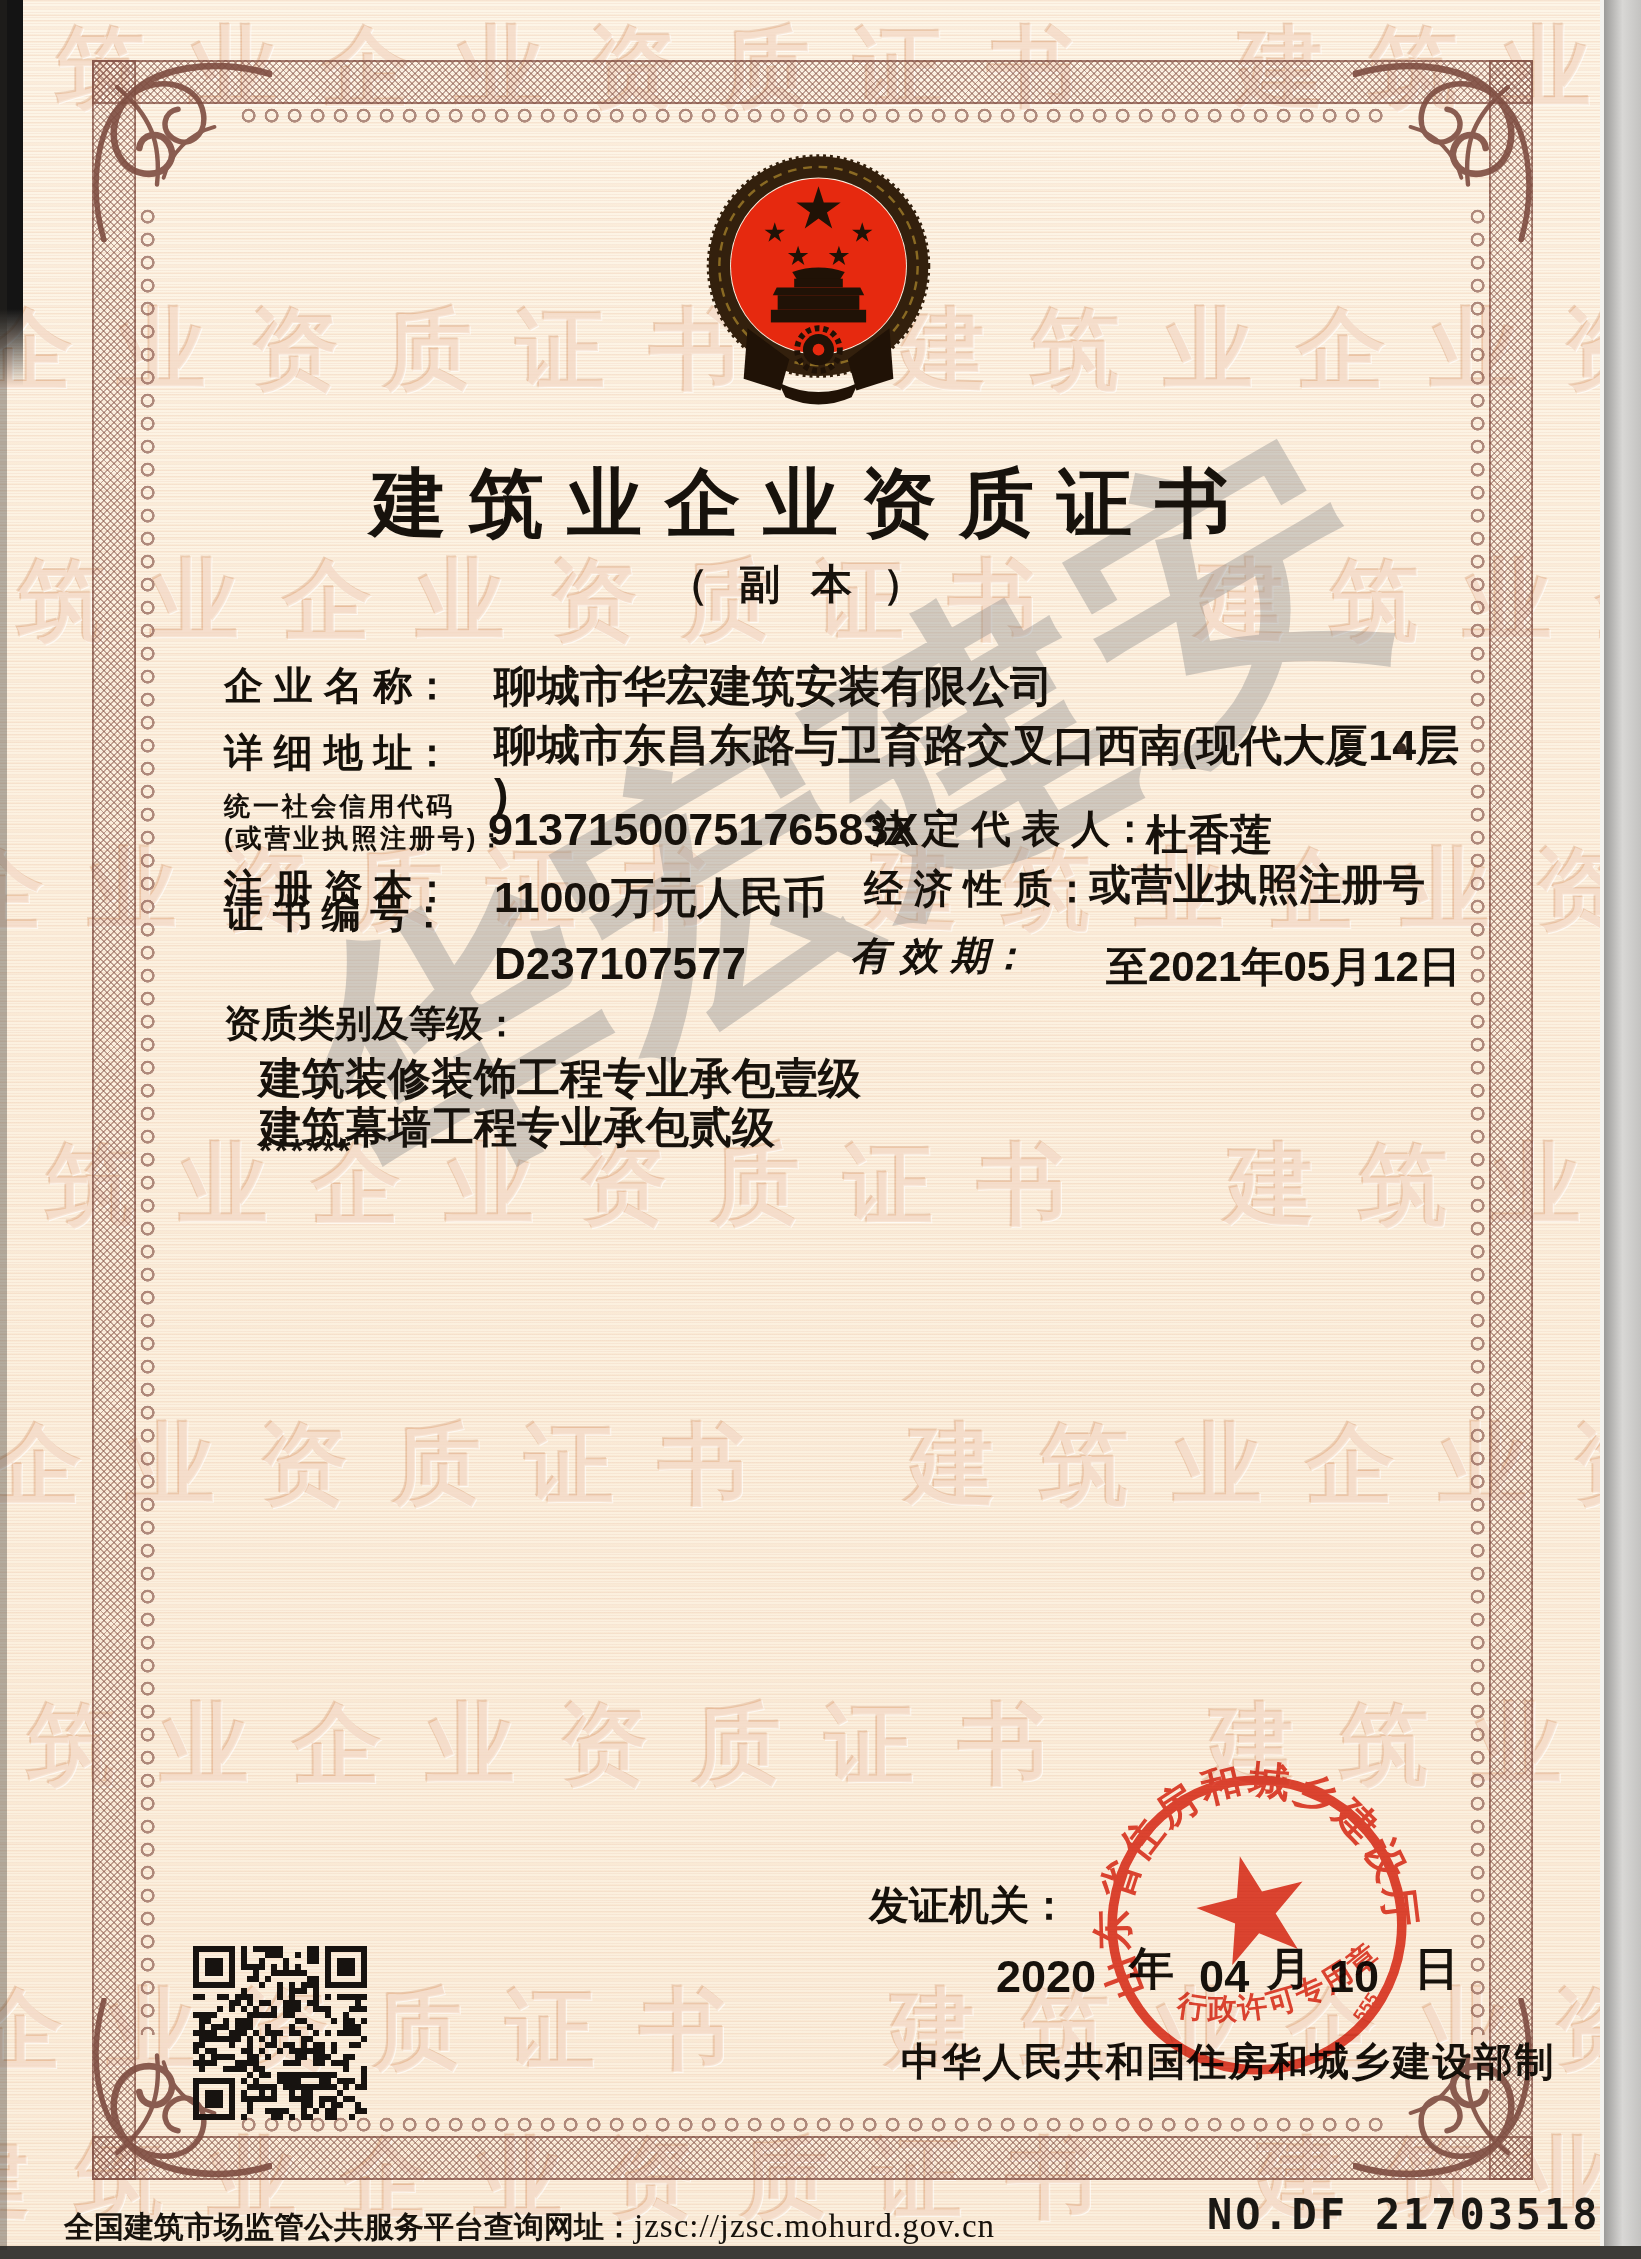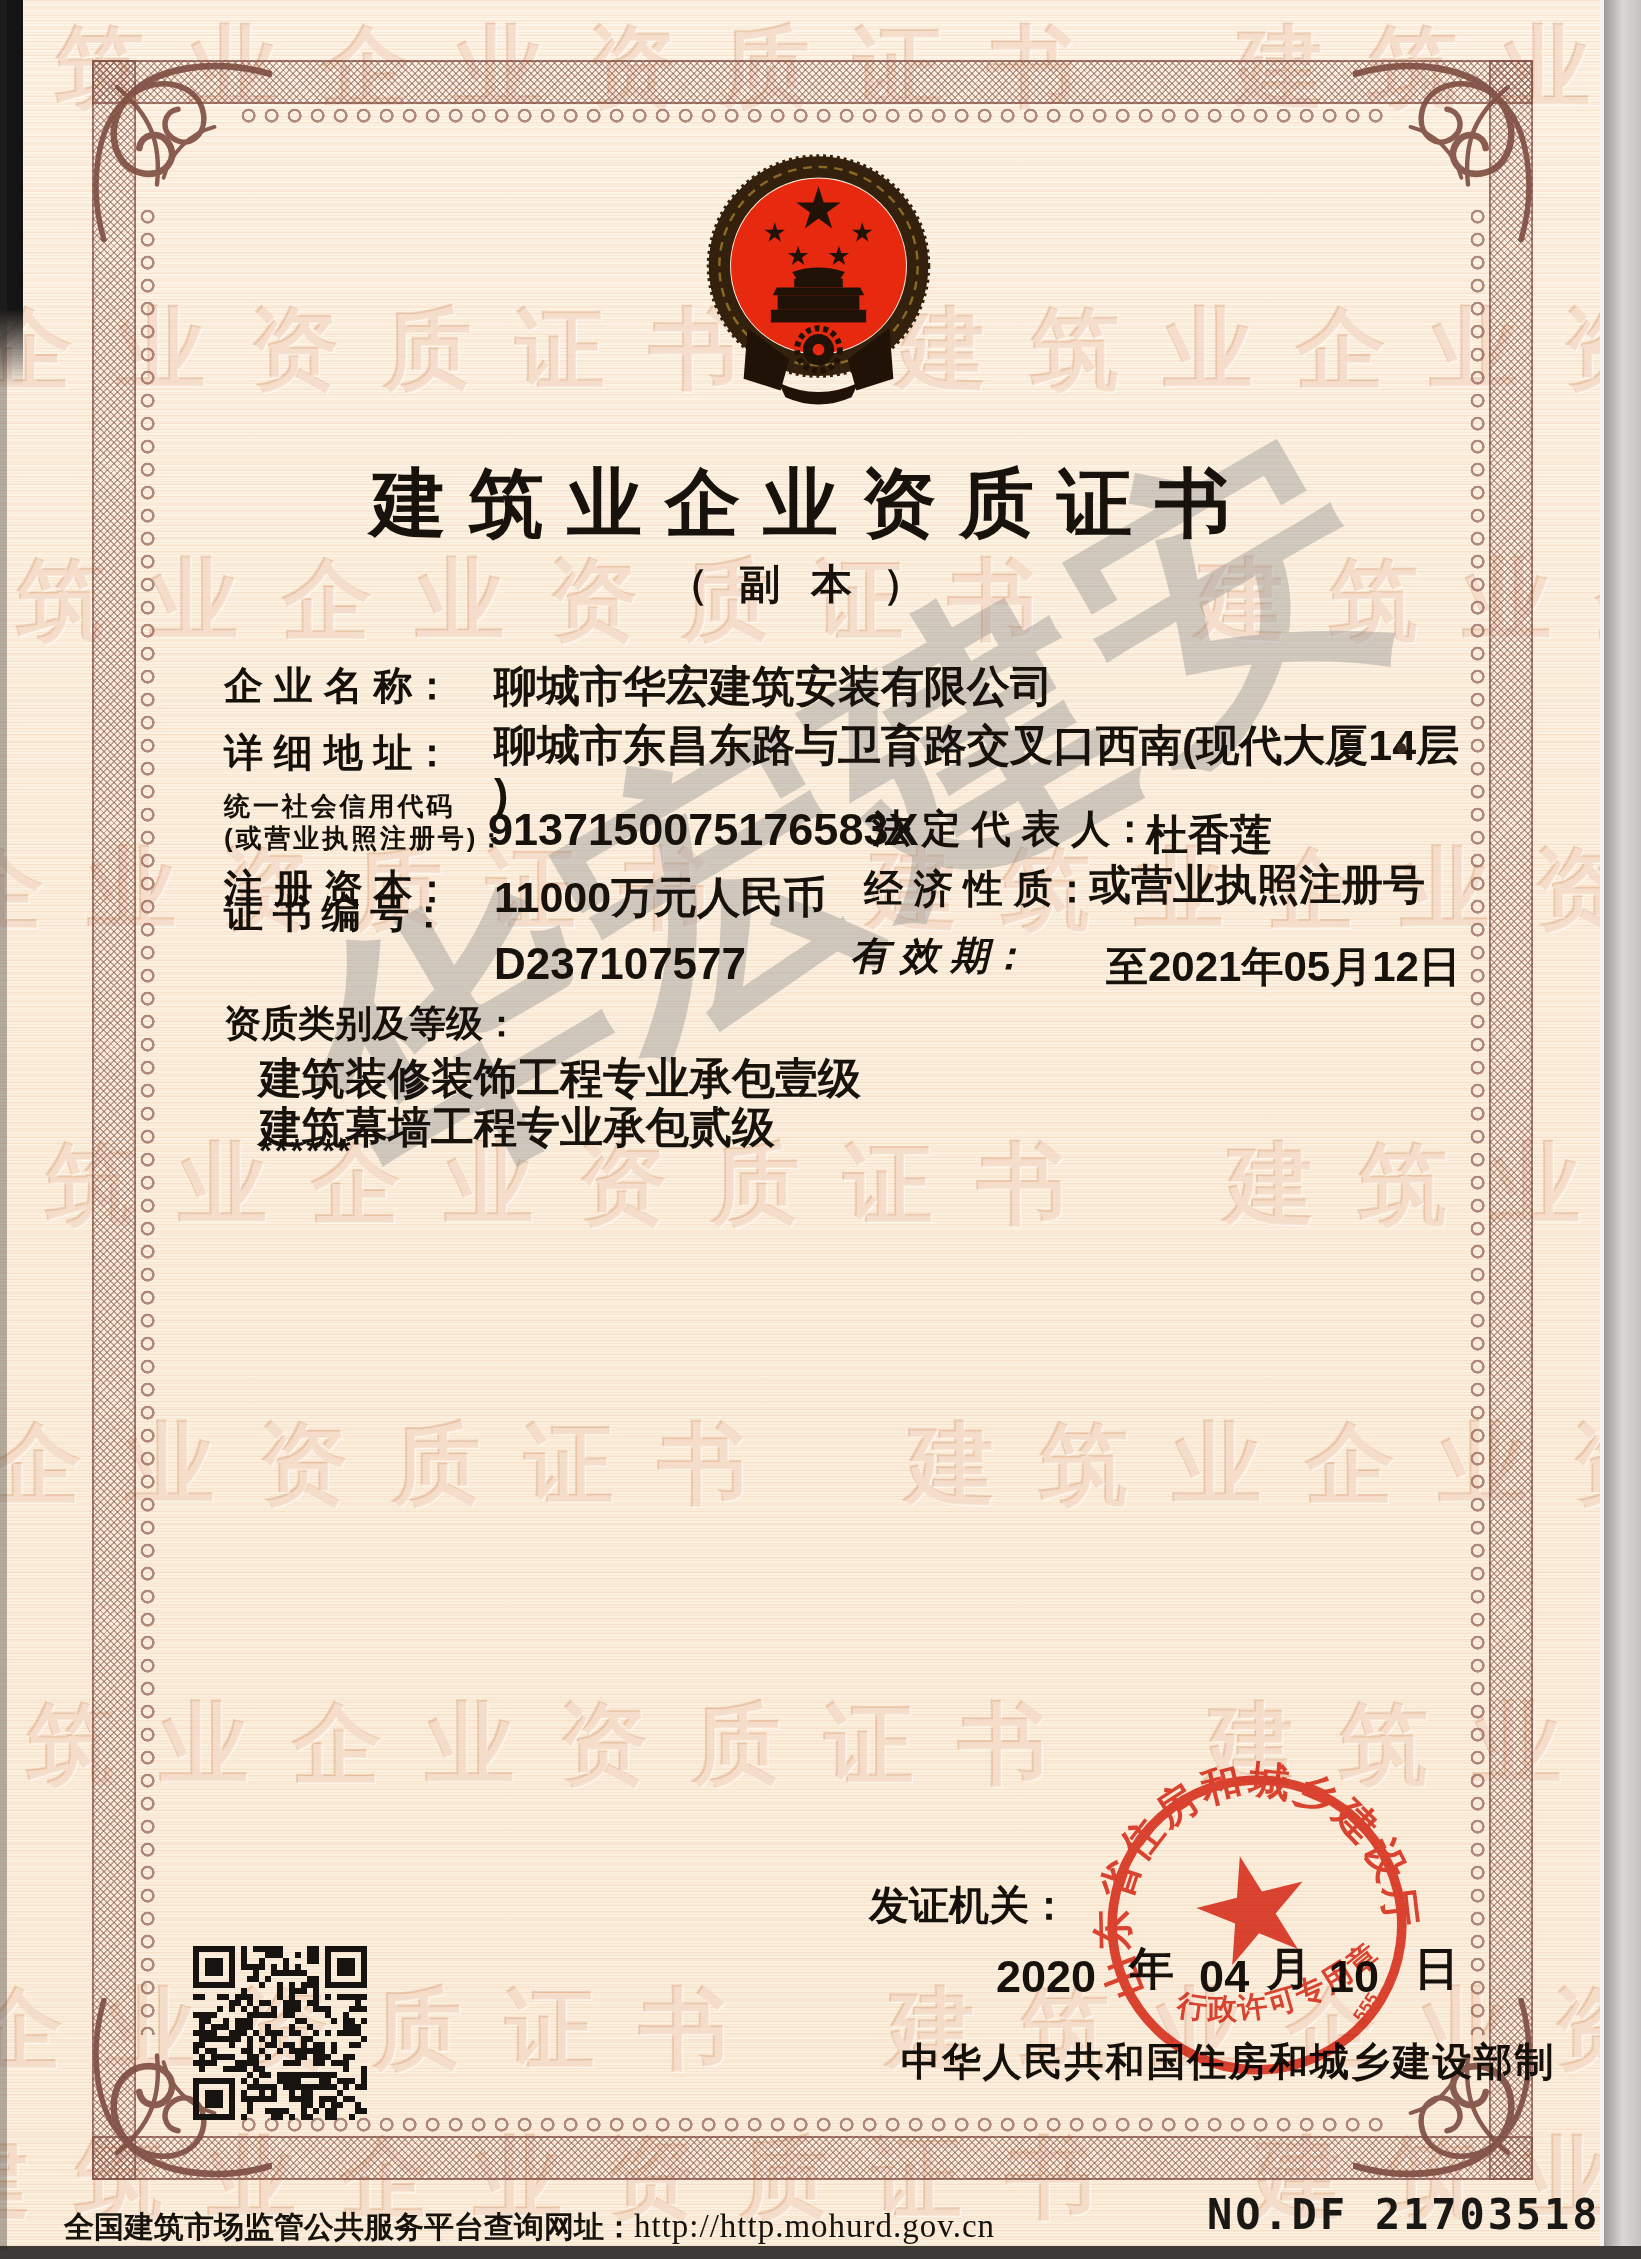--- a/index.html
+++ b/index.html
@@ -664,21 +664,21 @@
         <rect x="1" y="28" width="1" height="1"></rect>
         <rect x="2" y="28" width="1" height="1"></rect>
         <rect x="3" y="28" width="1" height="1"></rect>
         <rect x="4" y="28" width="1" height="1"></rect>
         <rect x="5" y="28" width="1" height="1"></rect>
         <rect x="6" y="28" width="1" height="1"></rect>
       </g>
     </svg>
 
   <div class="query-line">
-    <span>全国建筑市场监管公共服务平台查询网址：</span><span class="url">http://http.mohurd.gov.cn</span>
+    <span>全国建筑市场监管公共服务平台查询网址：</span><span class="url">jzsc://jzsc.mohurd.gov.cn</span>
   </div>
   <div class="serial">
     <span>NO.DF</span><span class="sp"></span><span>21703518</span>
   </div>
 
   <div class="speck" style="left:1397px; top:743px;"></div>
 </div>
 
 <div class="scan-right"></div>
 <div class="scan-bottom"></div>

